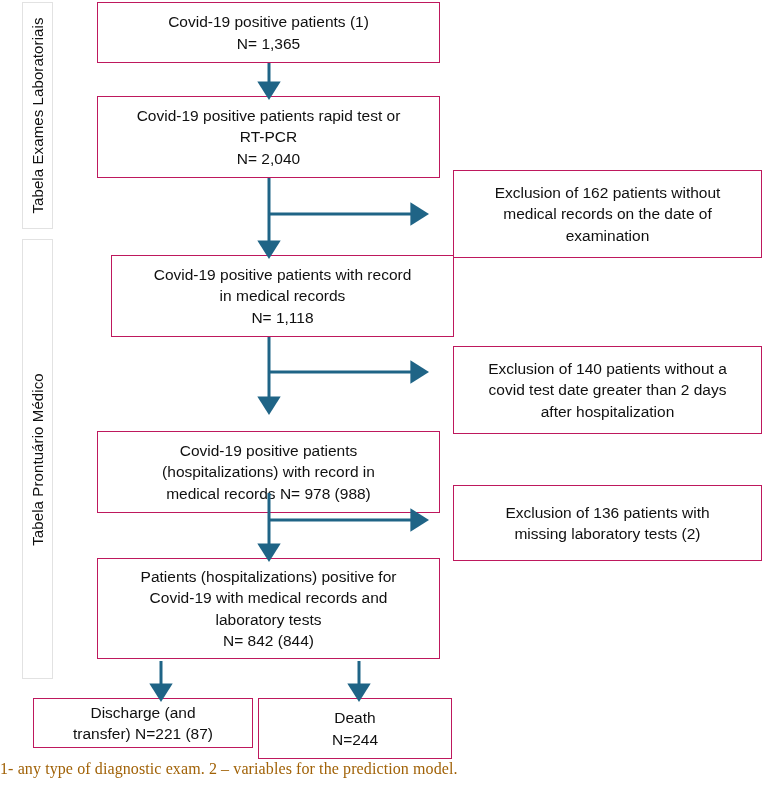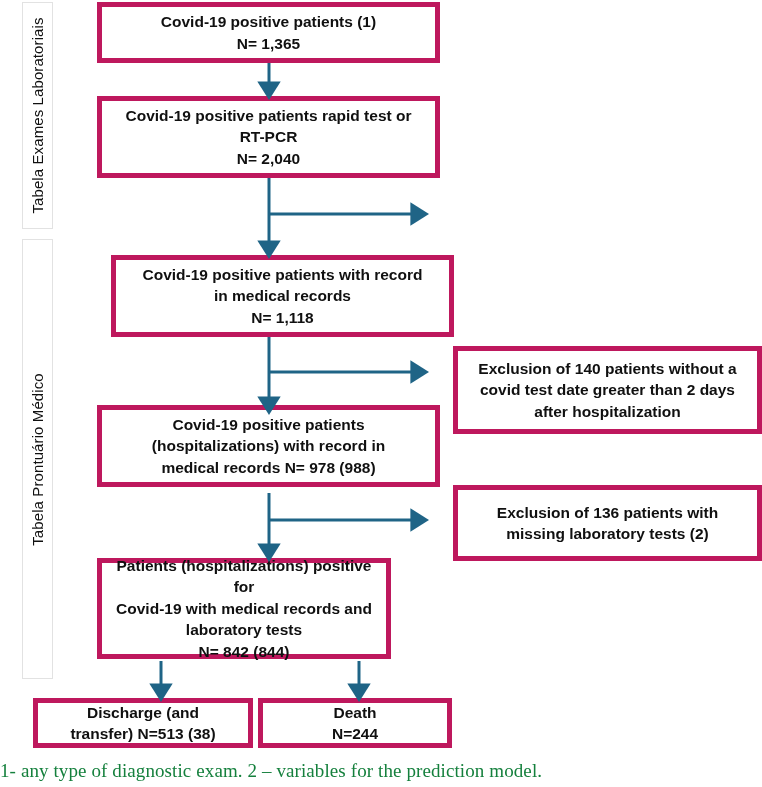--- a/index.html
+++ b/index.html
@@ -20,32 +20,31 @@
     position: absolute;
     left: 0; top: 0;
     width: 762px;
     height: 787px;
   }
 
   
   .box {
     position: absolute;
     box-sizing: border-box;
-    border: 5px solid #be185d;
+    border: 1px solid #be185d;
     background: #ffffff;
     display: flex;
     align-items: center;
     justify-content: center;
     text-align: center;
     font-size: 15.5px;
     line-height: 1.38;
     color: #101010;
     padding: 2px 6px;
     white-space: pre-line;
-    font-weight: bold;
   }
 
   
   .vgroup {
     position: absolute;
     box-sizing: border-box;
     border: 1px solid #e2e2e2;
     background: #ffffff;
     display: flex;
     align-items: center;
@@ -68,22 +67,22 @@
     pointer-events: none;
   }
 
   
   #footnote {
     position: absolute;
     left: 0;
     top: 760px;
     width: 762px;
     font-family: "Liberation Serif", serif;
-    font-size: 19px;
-    color: #15803d;
+    font-size: 16px;
+    color: #a16207;
     letter-spacing: 0.1px;
   }
 </style>
 </head>
 <body>
 
 <div id="canvas">
 
   <div class="vgroup" style="left:22px; top:2px; width:31px; height:227px;">
     <span class="vlabel">Tabela Exames Laboratoriais</span>
@@ -97,41 +96,44 @@
 N= 1,365</div>
 
   <div class="box" style="left:97px; top:96px; width:343px; height:82px;">Covid-19 positive patients rapid test or
 RT-PCR
 N= 2,040</div>
 
   <div class="box" style="left:111px; top:255px; width:343px; height:82px;">Covid-19 positive patients with record
 in medical records
 N= 1,118</div>
 
-  <div class="box" style="left:97px; top:405px; width:343px; height:82px;">Covid-19 positive patients
+  <div class="box" style="left:97px; top:431px; width:343px; height:82px;">Covid-19 positive patients
 (hospitalizations) with record in
 medical records N= 978 (988)</div>
 
-  <div class="box" style="left:97px; top:558px; width:294px; height:101px;">Patients (hospitalizations) positive for
+  <div class="box" style="left:97px; top:558px; width:343px; height:101px;">Patients (hospitalizations) positive for
 Covid-19 with medical records and
 laboratory tests
 N= 842 (844)</div>
 
+  <div class="box" style="left:453px; top:170px; width:309px; height:88px;">Exclusion of 162 patients without
+medical records on the date of
+examination</div>
 
   <div class="box" style="left:453px; top:330px; width:309px; height:88px;margin-top:16px;">Exclusion of 140 patients without a
 covid test date greater than 2 days
 after hospitalization</div>
 
   <div class="box" style="left:453px; top:485px; width:309px; height:76px;">Exclusion of 136 patients with
 missing laboratory tests (2)</div>
 
   <div class="box" style="left:33px; top:698px; width:220px; height:50px;">Discharge (and
-transfer) N=513 (38)</div>
+transfer) N=221 (87)</div>
 
-  <div class="box" style="left:258px; top:698px; width:194px; height:50px;">Death
+  <div class="box" style="left:258px; top:698px; width:194px; height:61px;">Death
 N=244</div>
 
   <svg id="arrows" viewBox="0 0 762 787" width="762" height="787">
     <defs>
       <marker id="ah" markerWidth="9" markerHeight="9" refX="2.2" refY="4.5" orient="auto" markerUnits="strokeWidth">
         <path d="M0,0.6 L0,8.4 L6.2,4.5 z" fill="#1f6486"></path>
       </marker>
     </defs>
     <g stroke="#1f6486" stroke-width="3" fill="none">
 

